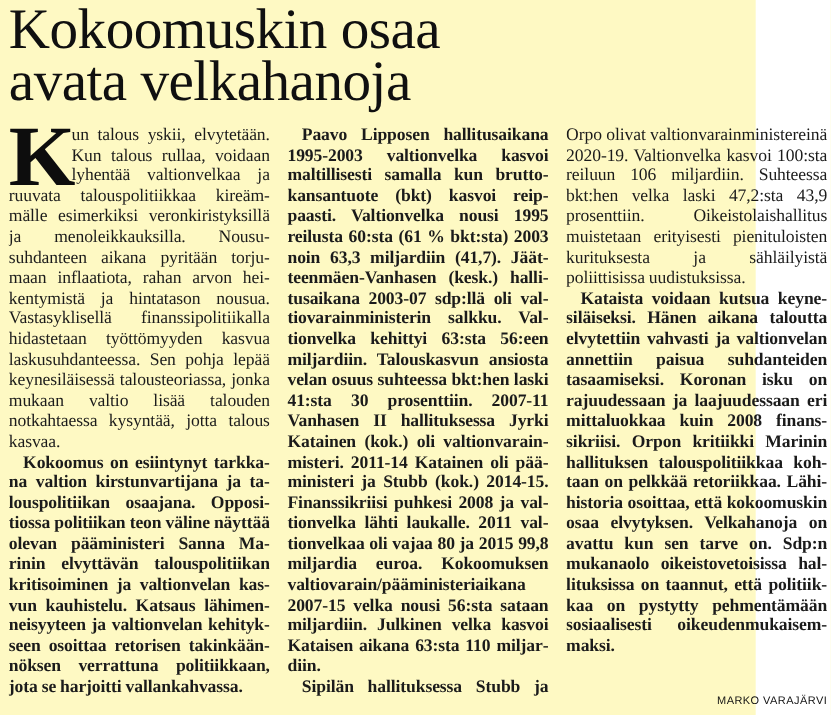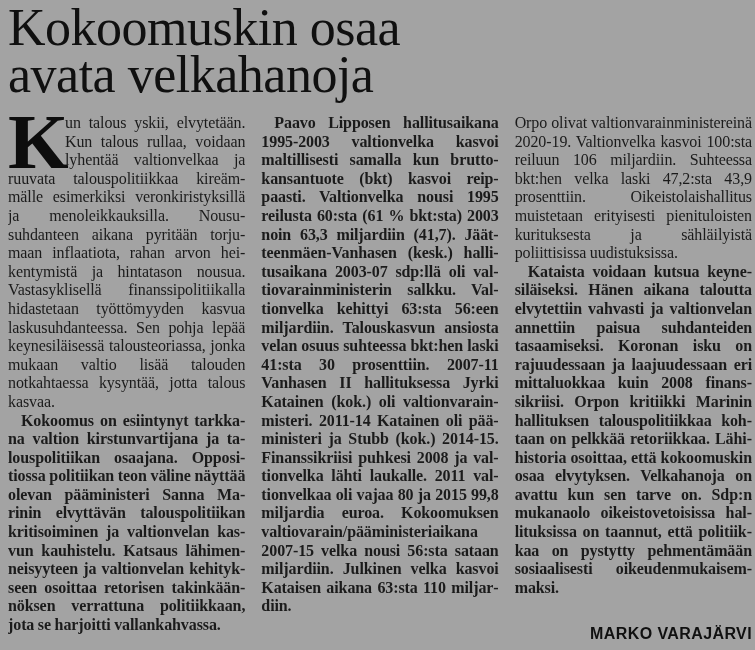--- a/index.html
+++ b/index.html
@@ -4,25 +4,25 @@
 <style>
   html, body {
     margin: 0;
     padding: 0;
     background: #ffffff;
     width: 755px;
     height: 650px;
     overflow: hidden;
   }
   .page {
-    width: 755px;
+    width: 687px;
     height: 650px;
     box-sizing: border-box;
     padding: 2px 16px 0 8px;
-    background: #a3a3a3;
+    background: #fef9c3;
     font-family: "Liberation Serif", "DejaVu Serif", serif;
     color: #1b1b1b;
   }
   .headline {
     margin: 0;
     padding-top: 2px;
     font-size: 52px;
     line-height: 47px;
     font-weight: 400;
     letter-spacing: -0.5px;
@@ -66,22 +66,22 @@
     font-weight: 700;
     margin: 1px 7px 0 0;
     color: #0d0d0d;
     text-indent: 0;
   }
   .byline {
     position: absolute;
     right: 0;
     bottom: 3px;
     font-family: "Liberation Sans", "DejaVu Sans", sans-serif;
-    font-weight: 700;
-    font-size: 16px;
+    font-weight: 400;
+    font-size: 10px;
     letter-spacing: 0.4px;
     color: #101010;
     text-align: right;
     white-space: nowrap;
   }
 </style>
 </head>
 <body>
 
 <div class="page">
@@ -93,20 +93,21 @@
 
   <div class="columns">
 
     <div class="col">
       <p class="para"><span class="dropcap">K</span><span>un talous yskii, elvytetään. Kun talous rullaa, voidaan lyhentää valtionvelkaa ja ruuvata talouspolitiikkaa kireäm­mälle esimerkiksi veronkiristyk­sillä ja menoleikkauksilla. Nousu­suhdanteen aikana pyritään torju­maan inflaatiota, rahan arvon hei­kentymistä ja hintatason nousua. Vastasyklisellä finanssipolitiikal­la hidastetaan työttömyyden kas­vua laskusuhdanteessa. Sen pohja lepää keynesiläisessä talousteori­assa, jonka mukaan valtio lisää ta­louden notkahtaessa kysyntää, jot­ta talous kasvaa.</span></p>
       <p class="para indent">Kokoomus on esiintynyt tarkka­na valtion kirstunvartijana ja ta­louspolitiikan osaajana. Opposi­tiossa politiikan teon väline näyt­tää olevan pääministeri Sanna Ma­rinin elvyttävän talouspolitiikan kritisoiminen ja valtionvelan kas­vun kauhistelu. Katsaus lähimen­neisyyteen ja valtionvelan kehityk­seen osoittaa retorisen takinkään­nöksen verrattuna politiikkaan, jota se harjoitti vallankahvassa.</p>
     </div>
 
     <div class="col">
       <p class="para indent">Paavo Lipposen hallitusaika­na 1995-2003 valtionvelka kasvoi maltillisesti samalla kun brutto­kansantuote (bkt) kasvoi reip­paasti. Valtionvelka nousi 1995 reilusta 60:sta (61 % bkt:sta) 2003 noin 63,3 miljardiin (41,7). Jäät­teenmäen-Vanhasen (kesk.) halli­tusaikana 2003-07 sdp:llä oli val­tiovarainministerin salkku. Val­tionvelka kehittyi 63:sta 56:een miljardiin. Talouskasvun ansios­ta velan osuus suhteessa bkt:hen laski 41:sta 30 prosenttiin. 2007-11 Vanhasen II hallituksessa Jyrki Katainen (kok.) oli valtionvarain­misteri. 2011-14 Katainen oli pää­ministeri ja Stubb (kok.) 2014-15. Finanssikriisi puhkesi 2008 ja val­tionvelka lähti laukalle. 2011 val­tionvelkaa oli vajaa 80 ja 2015 99,8 miljardia euroa. Kokoomuksen valtiovarain/pääministeriaikana 2007-15 velka nousi 56:sta sataan miljardiin. Julkinen velka kasvoi Kataisen aikana 63:sta 110 miljar­diin.</p>
+      <p class="para indent force-justify">Sipilän hallituksessa Stubb ja</p>
     </div>
 
     <div class="col">
       <p class="para">Orpo olivat valtionvarainminis­tereinä 2020-19. Valtionvelka kas­voi 100:sta reiluun 106 miljar­diin. Suhteessa bkt:hen velka las­ki 47,2:sta 43,9 prosenttiin. Oi­keistolaishallitus muistetaan eri­tyisesti pienituloisten kuritukses­ta ja sähläilyistä poliittisissa uu­distuksissa.</p>
       <p class="para indent">Kataista voidaan kutsua keyne­siläiseksi. Hänen aikana talout­ta elvytettiin vahvasti ja valtion­velan annettiin paisua suhdantei­den tasaamiseksi. Koronan isku on rajuudessaan ja laajuudessaan eri mittaluokkaa kuin 2008 finans­sikriisi. Orpon kritiikki Marinin hallituksen talouspolitiikkaa koh­taan on pelkkää retoriikkaa. Lähi­historia osoittaa, että kokoomus­kin osaa elvytyksen. Velkahanoja on avattu kun sen tarve on. Sdp:n mukanaolo oikeistovetoisissa hal­lituksissa on taannut, että politiik­kaa on pystytty pehmentämään sosiaalisesti oikeudenmukaisem­maksi.</p>
       <div class="byline">MARKO VARAJÄRVI</div>
     </div>
 
   </div>
 </div>

